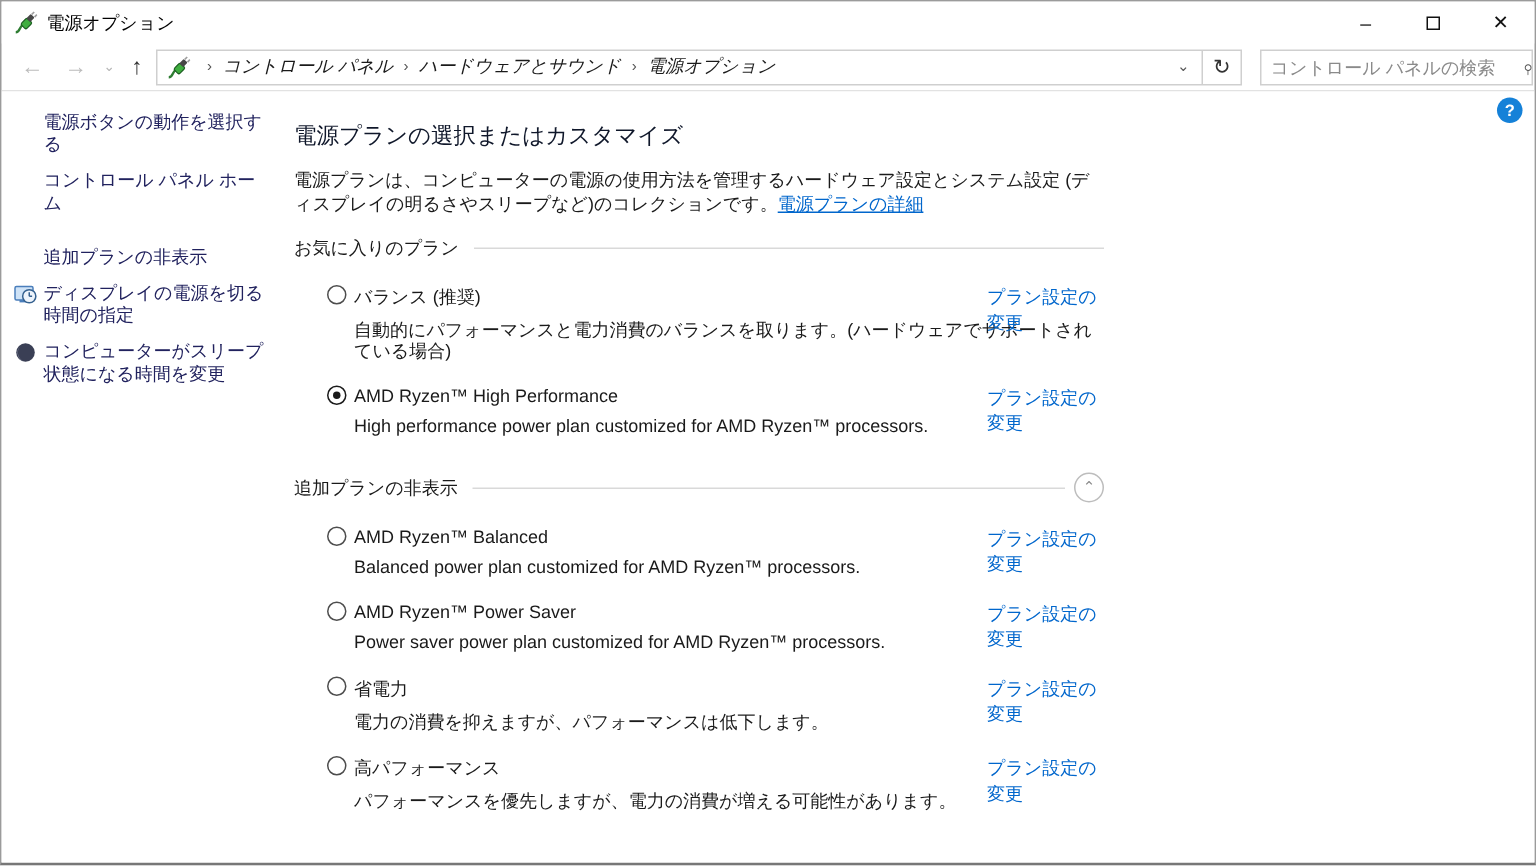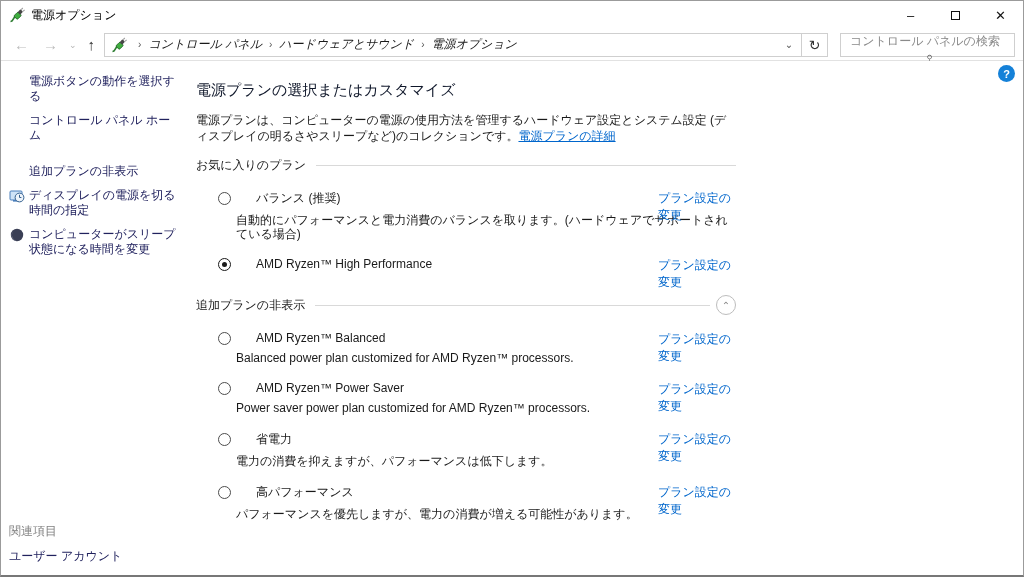--- a/index.html
+++ b/index.html
@@ -22,21 +22,21 @@
   .nav-arrow.disabled{color:#bcbcbc;}
   .nav-arrow.enabled{color:#333;}
   .nav-chevron-small{font-size:9px;color:#b5b5b5;padding:0 2px;}
   .addressbar{flex:0 0 auto;width:724px;height:24px;border:1px solid #cfcfcf;display:flex;align-items:center;background:#fff;}
   .addressbar .crumb-icon{width:16px;height:16px;margin:0 4px 0 6px;flex:0 0 16px;}
   .crumbs{display:flex;align-items:center;font-size:12px;color:#1a1a1a;white-space:nowrap;overflow:hidden;flex:1;}
   .crumb-sep{color:#555;margin:0 7px;font-size:10px;}
   .crumb{cursor:default;font-style:italic;}
   .addr-chevron{font-size:10px;color:#555;padding:0 8px;}
   .refresh-seg{width:26px;height:22px;border-left:1px solid #cfcfcf;display:flex;align-items:center;justify-content:center;color:#333;font-size:14px;}
-  .searchbox{margin-left:8px;width:182px;height:24px;border:1px solid #cfcfcf;display:flex;align-items:center;background:#fff;flex-direction:column;}
+  .searchbox{margin-left:8px;width:182px;height:24px;border:1px solid #cfcfcf;display:flex;align-items:center;background:#fff;}
   .searchbox input{border:none;outline:none;flex:1;font-size:12px;color:#333;padding:0 6px;font-family:inherit;background:transparent;}
   .searchbox input::placeholder{color:#8a8a8a;}
   .search-glyph{flex:0 0 22px;text-align:center;color:#555;font-size:13px;transform:scaleX(-1) rotate(-45deg);}
   
   .body{position:relative;display:flex;height:515px;background:#fff;}
   .help-badge{position:absolute;top:4px;right:8px;width:17px;height:17px;border-radius:50%;
     color:#fff;font-size:11px;font-weight:bold;display:flex;align-items:center;justify-content:center;}
   
   .sidebar{flex:0 0 195px;padding:13px 0 0 8px;position:relative;font-size:12px;}
   .side-item{position:relative;padding-left:20px;margin-bottom:9px;line-height:15px;width:170px;cursor:pointer;}
@@ -48,21 +48,21 @@
   .main{position:relative;flex:0 0 545px;padding:20px 0 0 0;font-size:12px;color:#1a1a1a;}
   .main-heading{font-size:15px;margin:0 0 8px 0;font-weight:normal;}
   .intro{width:540px;line-height:16px;margin-bottom:13px;}
   .intro a{text-decoration:underline;}
   .section-header{display:flex;align-items:center;width:540px;margin:12px 0 2px 0;}
   .section-label{white-space:nowrap;color:#1a1a1a;}
   .section-rule{flex:1;height:1px;background:#d9d9d9;margin-left:10px;}
   .collapse-btn{width:20px;height:20px;border:1px solid #bdbdbd;border-radius:50%;margin-left:6px;
     display:flex;align-items:center;justify-content:center;color:#8a8a8a;font-size:10px;cursor:pointer;flex:0 0 20px;}
   .plan-row{position:relative;margin:16px 0 0 22px;width:518px;}
-  .plan-head{display:flex;align-items:center;gap:20px;}
+  .plan-head{display:flex;align-items:flex-start;}
   .radio{width:13px;height:13px;border:1px solid #4d4d4d;border-radius:50%;margin-right:5px;position:relative;flex:0 0 13px;background:#fff;cursor:pointer;}
   .radio.checked{border-color:#1a1a1a;}
   .radio.checked::after{content:"";position:absolute;left:3px;top:3px;width:5px;height:5px;border-radius:50%;background:#1a1a1a;}
   .plan-name{color:#1a1a1a;}
   .plan-link{position:absolute;left:440px;top:0;cursor:pointer;}
   .plan-desc{margin:6px 0 0 18px;color:#1a1a1a;line-height:14px;}
   .blue-link{cursor:pointer;}
 </style>
 </head>
 <body>
@@ -138,24 +138,20 @@
       </div>
 
       <div class="side-item" style="color: rgb(33, 34, 94);">
         <svg class="side-icon" viewBox="0 0 16 16">
           <circle cx="8" cy="8" r="6.2" fill="#3a3f55"></circle>
           <path d="M4.5 4 A6 6 0 0 0 8 14.2 A6.2 6.2 0 0 1 4.5 4 Z" fill="#9aa0b5"></path>
         </svg>
         <span>コンピューターがスリープ状態になる時間を変更</span>
       </div>
 
-      <div class="related">
-        <div class="related-header" style="color: rgb(128, 128, 128);">関連項目</div>
-        <div class="side-item" style="padding-left: 0px; color: rgb(33, 34, 94);">ユーザー アカウント</div>
-      </div>
     </div>
 
     <div class="main">
       <h1 class="main-heading" style="color: #0f172a;">電源プランの選択またはカスタマイズ</h1>
       <p class="intro"><span>電源プランは、コンピューターの電源の使用方法を管理するハードウェア設定とシステム設定 (ディスプレイの明るさやスリープなど)のコレクションです。</span><a class="blue-link" style="color: rgb(0, 102, 204);">電源プランの詳細</a></p>
 
       <div class="section-header">
         <span class="section-label">お気に入りのプラン</span>
         <span class="section-rule"></span>
       </div>
@@ -168,20 +164,21 @@
         </div>
         <div class="plan-desc">自動的にパフォーマンスと電力消費のバランスを取ります。(ハードウェアでサポートされている場合)</div>
       </div>
 
       <div class="plan-row">
         <div class="plan-head">
           <span class="radio checked"></span>
           <span class="plan-name">AMD Ryzen™ High Performance</span>
           <a class="plan-link blue-link" style="color: rgb(0, 102, 204);">プラン設定の変更</a>
         </div>
+        <div class="plan-desc">High performance power plan customized for AMD Ryzen™ processors.</div>
       </div>
 
       <div class="section-header" style="margin-top:24px;">
         <span class="section-label">追加プランの非表示</span>
         <span class="section-rule"></span>
         <span class="collapse-btn">⌃</span>
       </div>
 
       <div class="plan-row">
         <div class="plan-head">

